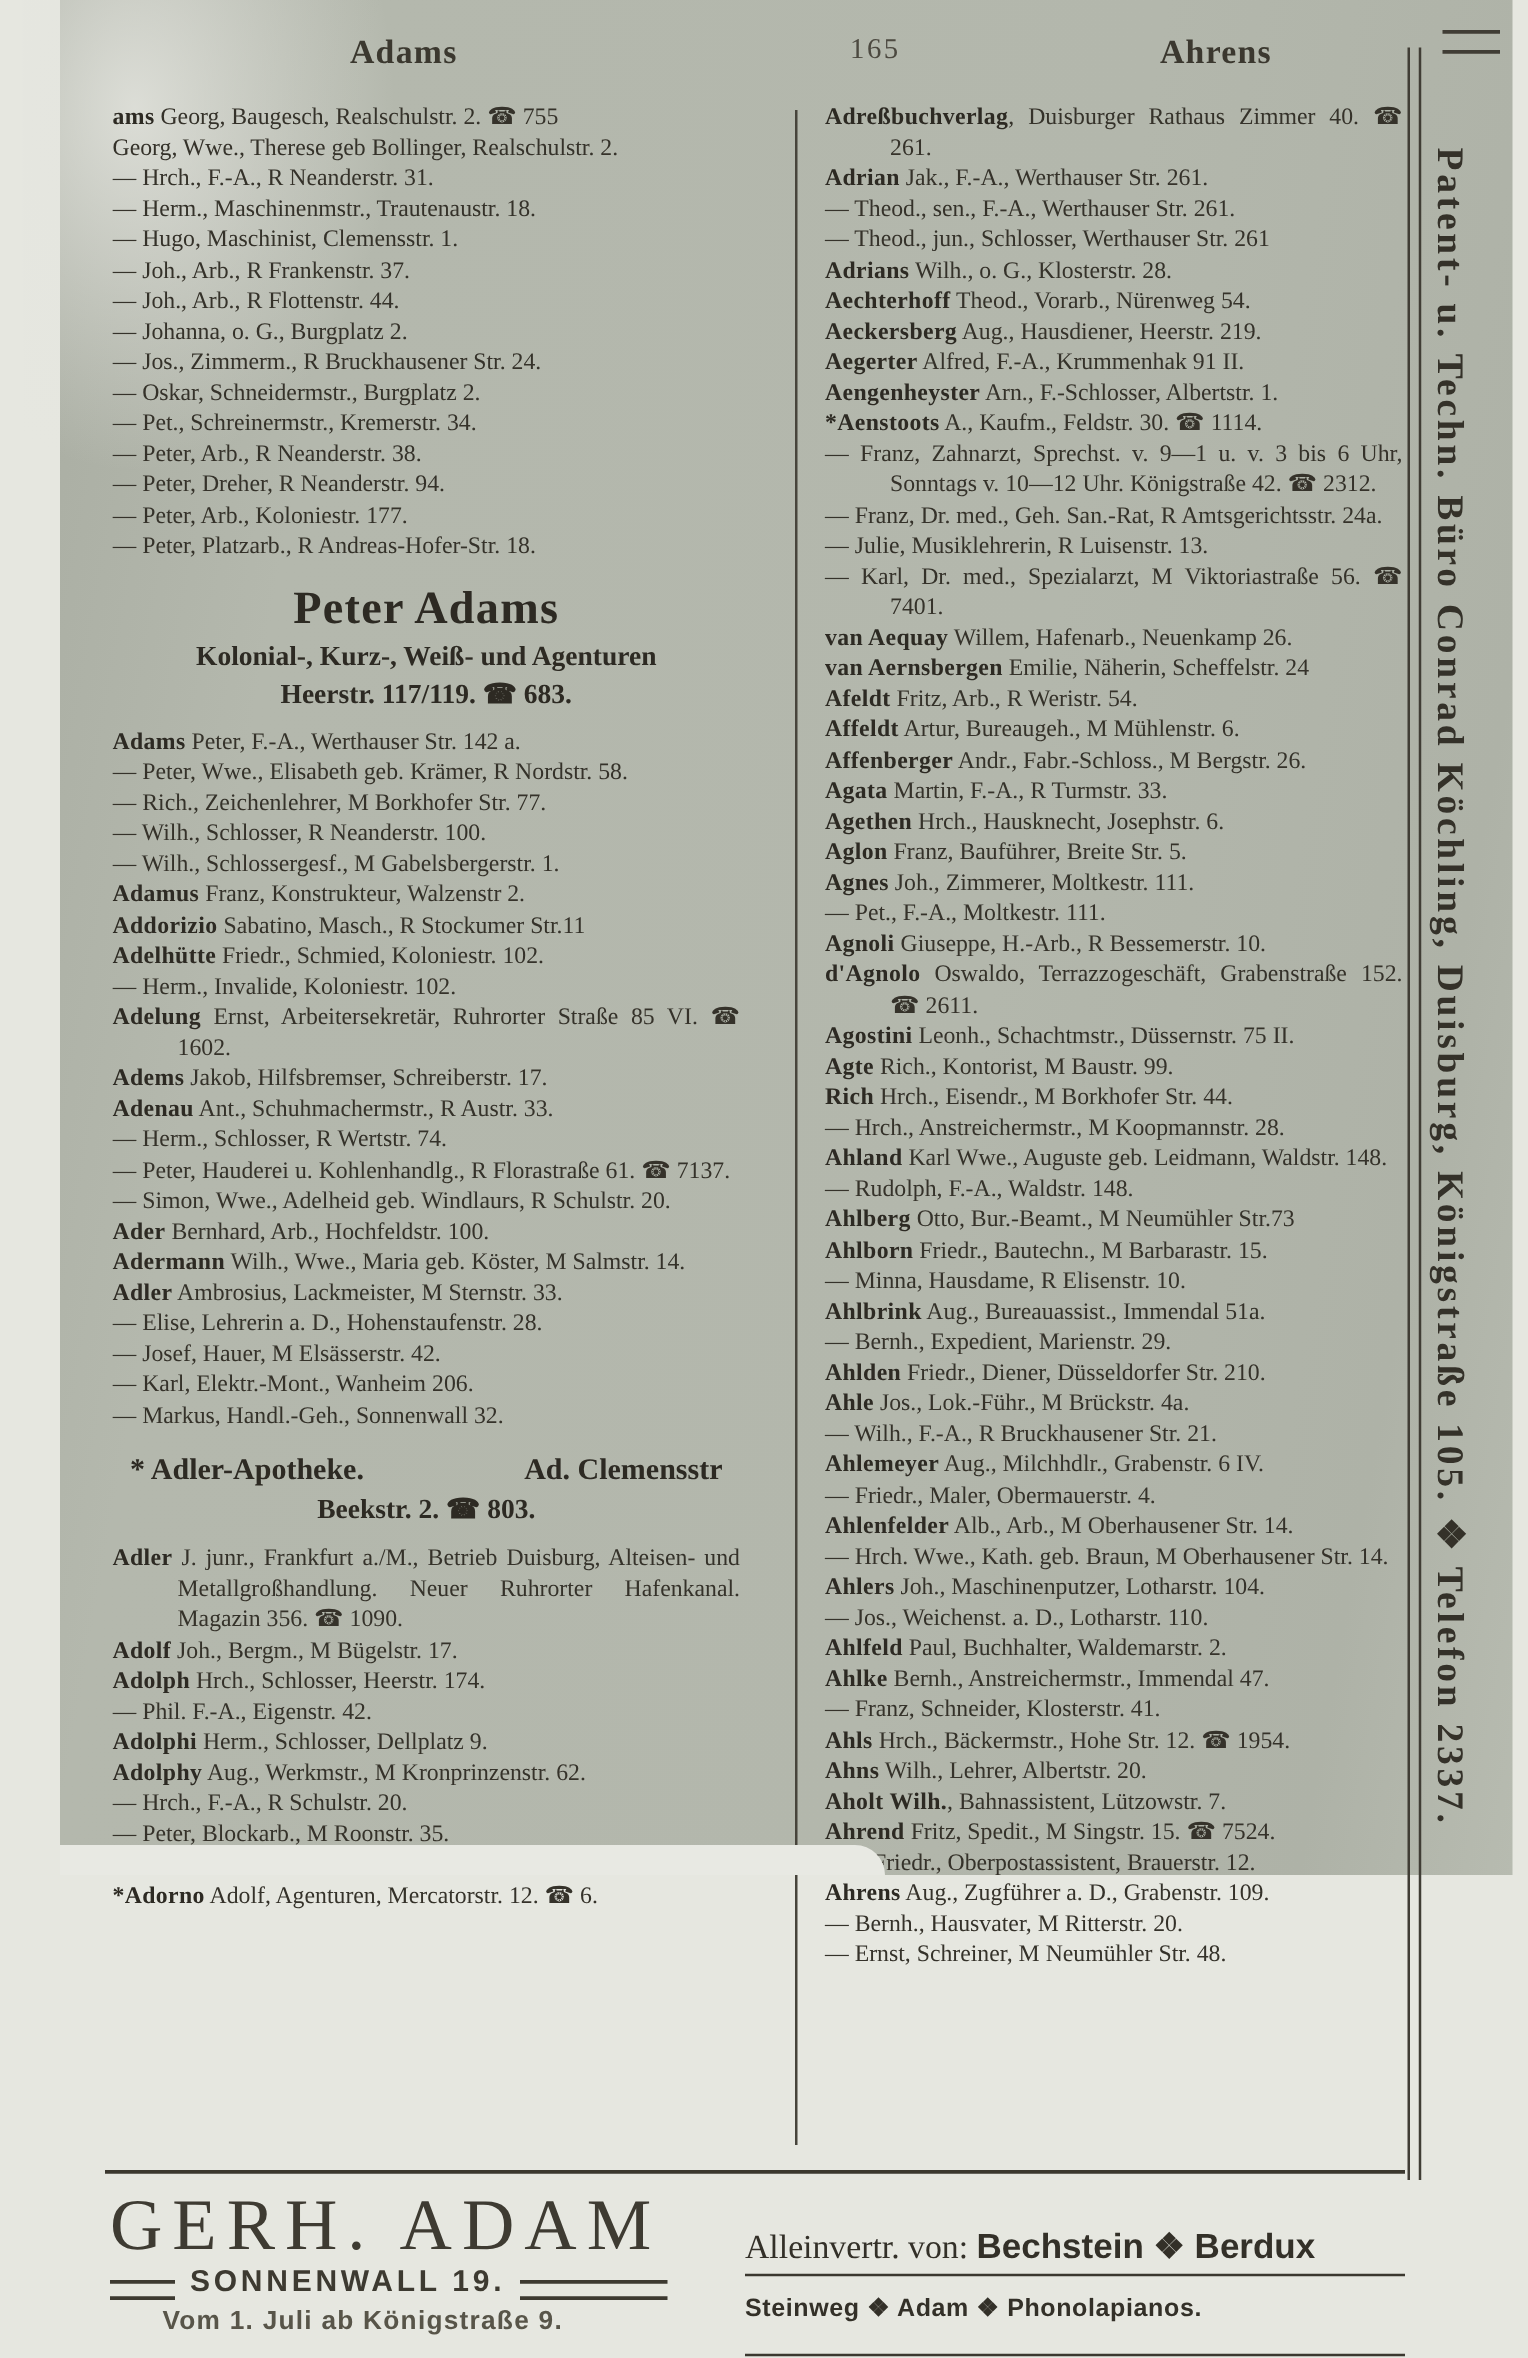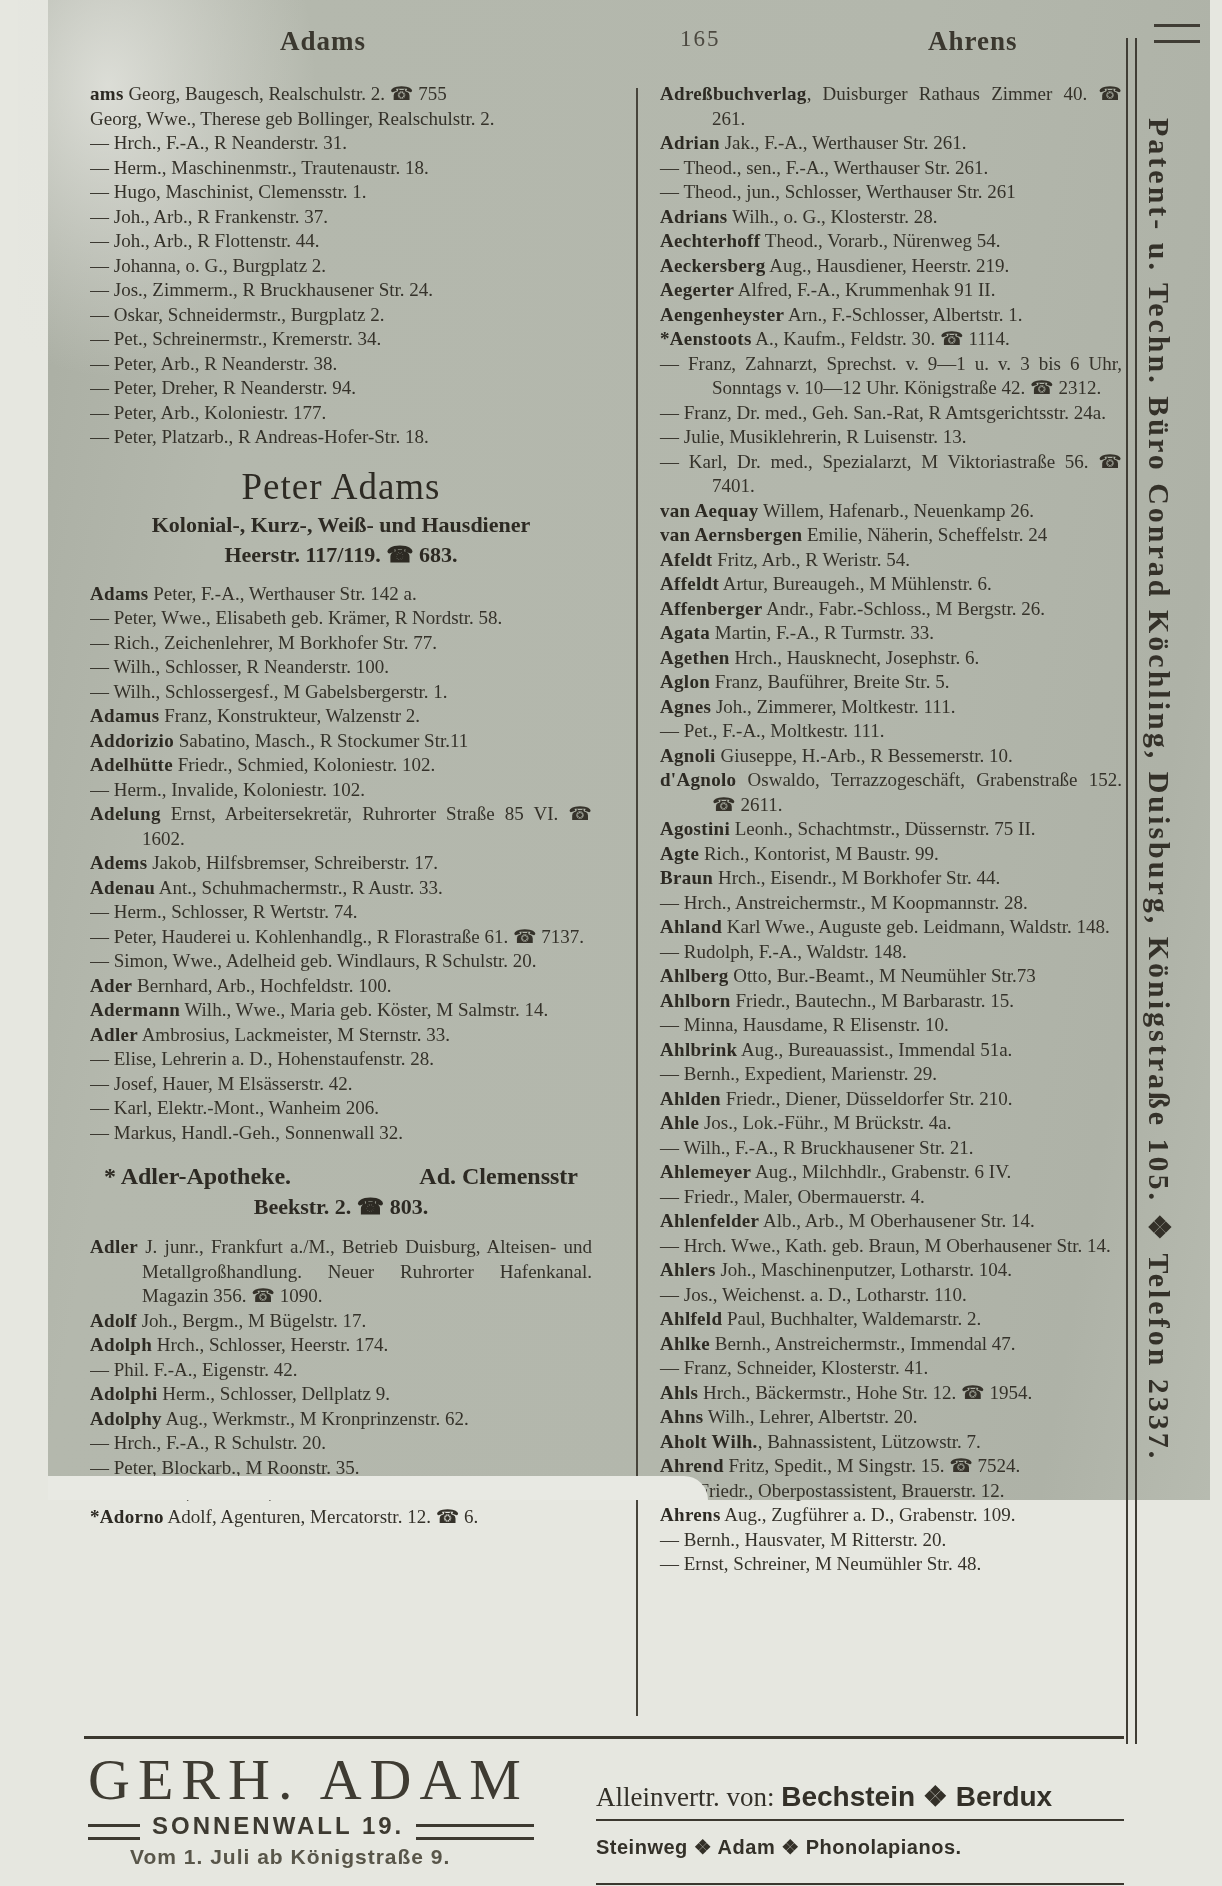--- a/index.html
+++ b/index.html
@@ -32,21 +32,21 @@
   
   .columns{position:absolute;left:42px;top:82px;width:1032px;height:1652px;overflow:hidden;}
   .col{position:absolute;top:0;font-size:19px;line-height:24.5px;}
   .col-left{left:0;width:502px;}
   .col-right{left:570px;width:462px;}
   .divider{position:absolute;left:546px;top:6px;height:1628px;width:0;border-left:2px solid #47443b;}
   .entry{padding-left:52px;text-indent:-52px;text-align:justify;}
   .lead{font-weight:bold;letter-spacing:.3px;color:#2d2a23;}
   
   .ad-block{text-align:center;margin:16px 0 14px 0;color:#2d2a23;}
-  .ad-title{font-size:37px;font-weight:normal;letter-spacing:1px;line-height:42px;text-align:center;}
+  .ad-title{font-size:37px;font-weight:bold;letter-spacing:1px;line-height:42px;text-align:center;}
   .ad-sub{font-size:22px;font-weight:bold;line-height:27px;margin-top:3px;}
   .adler-l1{display:flex;justify-content:space-between;padding:0 14px;font-size:24px;font-weight:bold;line-height:30px;}
   .adler-l2{font-size:22px;font-weight:bold;line-height:28px;margin-top:2px;}
   
   .sidebar-rule{position:absolute;left:1078px;top:38px;height:1706px;width:7px;
     border-left:2px solid #403d35;border-right:2px solid #403d35;}
   .sidebar-eq{position:absolute;left:1106px;top:24px;width:46px;height:13px;
     border-top:3px solid #403d35;border-bottom:3px solid #403d35;}
   .sidebar-text{
     position:absolute;left:1094px;top:118px;
@@ -97,21 +97,21 @@
           <div class="entry"><span class="lead"></span><span>— Oskar, Schneidermstr., Burgplatz 2.</span></div>
           <div class="entry"><span class="lead"></span><span>— Pet., Schreinermstr., Kremerstr. 34.</span></div>
           <div class="entry"><span class="lead"></span><span>— Peter, Arb., R Neanderstr. 38.</span></div>
           <div class="entry"><span class="lead"></span><span>— Peter, Dreher, R Neanderstr. 94.</span></div>
           <div class="entry"><span class="lead"></span><span>— Peter, Arb., Koloniestr. 177.</span></div>
           <div class="entry"><span class="lead"></span><span>— Peter, Platzarb., R Andreas-Hofer-Str. 18.</span></div>
         </div>
 
       <div class="ad-block">
         <div class="ad-title">Peter Adams</div>
-        <div class="ad-sub">Kolonial-, Kurz-, Weiß- und Hausdiener</div>
+        <div class="ad-sub">Kolonial-, Kurz-, Weiß- und Agenturen</div>
         <div class="ad-sub">Heerstr. 117/119. ☎ 683.</div>
       </div>
 
       <div>
 
       <div class="entry"><span class="lead">Adams</span><span> Peter, F.-A., Werthauser Str. 142 a.</span></div>
           <div class="entry"><span class="lead"></span><span>— Peter, Wwe., Elisabeth geb. Krämer, R Nordstr. 58.</span></div>
           <div class="entry"><span class="lead"></span><span>— Rich., Zeichenlehrer, M Borkhofer Str. 77.</span></div>
           <div class="entry"><span class="lead"></span><span>— Wilh., Schlosser, R Neanderstr. 100.</span></div>
           <div class="entry"><span class="lead"></span><span>— Wilh., Schlossergesf., M Gabelsbergerstr. 1.</span></div>
@@ -183,21 +183,21 @@
           <div class="entry"><span class="lead">Affenberger</span><span> Andr., Fabr.-Schloss., M Bergstr. 26.</span></div>
           <div class="entry"><span class="lead">Agata</span><span> Martin, F.-A., R Turmstr. 33.</span></div>
           <div class="entry"><span class="lead">Agethen</span><span> Hrch., Hausknecht, Josephstr. 6.</span></div>
           <div class="entry"><span class="lead">Aglon</span><span> Franz, Bauführer, Breite Str. 5.</span></div>
           <div class="entry"><span class="lead">Agnes</span><span> Joh., Zimmerer, Moltkestr. 111.</span></div>
           <div class="entry"><span class="lead"></span><span>— Pet., F.-A., Moltkestr. 111.</span></div>
           <div class="entry"><span class="lead">Agnoli</span><span> Giuseppe, H.-Arb., R Bessemerstr. 10.</span></div>
           <div class="entry"><span class="lead">d'Agnolo</span><span> Oswaldo, Terrazzogeschäft, Grabenstraße 152. ☎ 2611.</span></div>
           <div class="entry"><span class="lead">Agostini</span><span> Leonh., Schachtmstr., Düssernstr. 75 II.</span></div>
           <div class="entry"><span class="lead">Agte</span><span> Rich., Kontorist, M Baustr. 99.</span></div>
-          <div class="entry"><span class="lead">Braun</span><span> Hrch., Eisendr., M Borkhofer Str. 44.</span></div>
+          <div class="entry"><span class="lead">Rich</span><span> Hrch., Eisendr., M Borkhofer Str. 44.</span></div>
           <div class="entry"><span class="lead"></span><span>— Hrch., Anstreichermstr., M Koopmannstr. 28.</span></div>
           <div class="entry"><span class="lead">Ahland</span><span> Karl Wwe., Auguste geb. Leidmann, Waldstr. 148.</span></div>
           <div class="entry"><span class="lead"></span><span>— Rudolph, F.-A., Waldstr. 148.</span></div>
           <div class="entry"><span class="lead">Ahlberg</span><span> Otto, Bur.-Beamt., M Neumühler Str.73</span></div>
           <div class="entry"><span class="lead">Ahlborn</span><span> Friedr., Bautechn., M Barbarastr. 15.</span></div>
           <div class="entry"><span class="lead"></span><span>— Minna, Hausdame, R Elisenstr. 10.</span></div>
           <div class="entry"><span class="lead">Ahlbrink</span><span> Aug., Bureauassist., Immendal 51a.</span></div>
           <div class="entry"><span class="lead"></span><span>— Bernh., Expedient, Marienstr. 29.</span></div>
           <div class="entry"><span class="lead">Ahlden</span><span> Friedr., Diener, Düsseldorfer Str. 210.</span></div>
           <div class="entry"><span class="lead">Ahle</span><span> Jos., Lok.-Führ., M Brückstr. 4a.</span></div>

